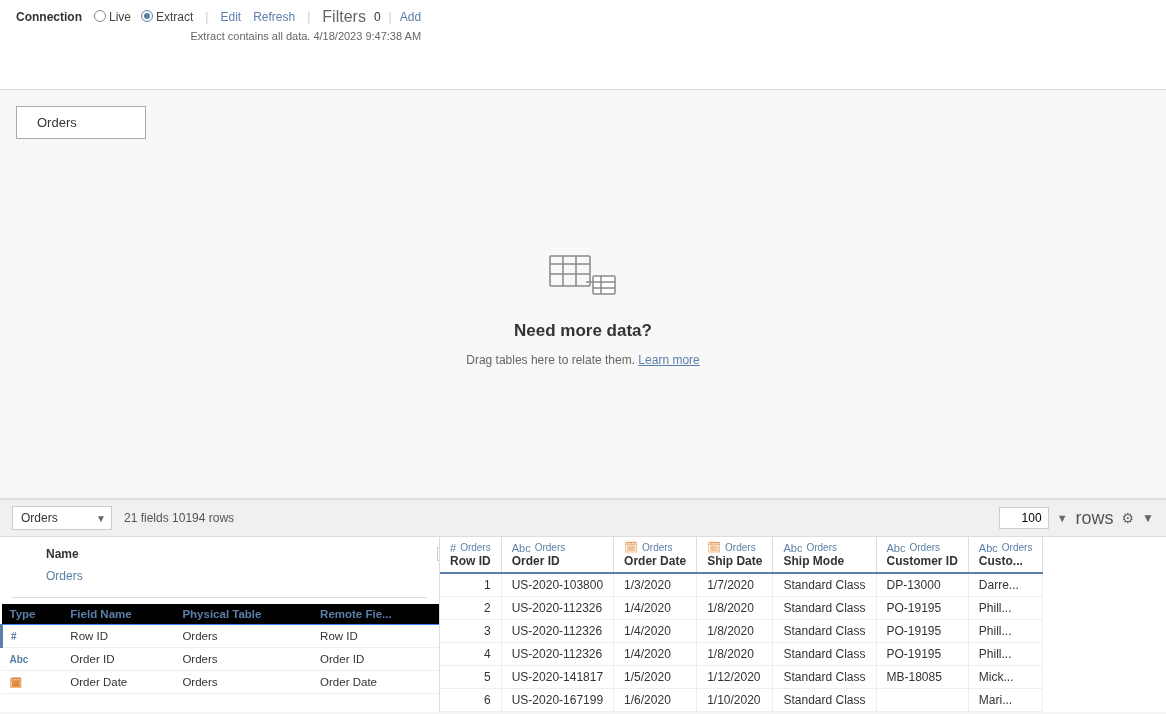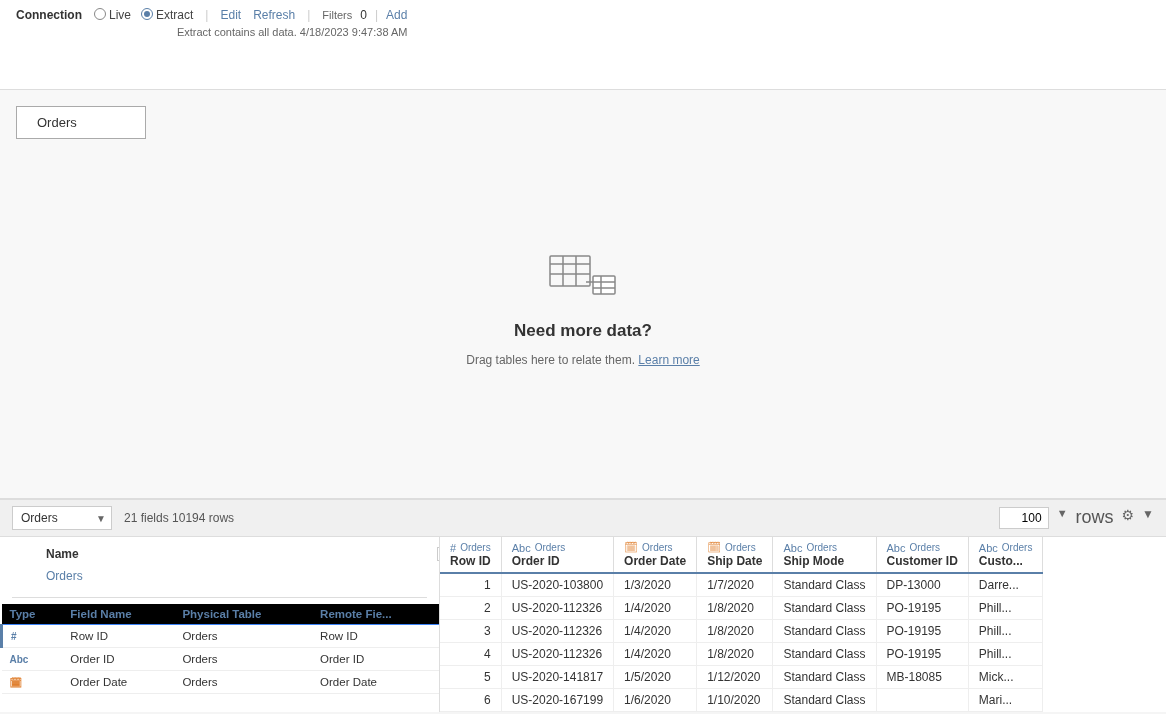--- a/index.html
+++ b/index.html
@@ -62,21 +62,21 @@
     .radio-circle.selected::after {
       content: ''; width: 6px; height: 6px; border-radius: 50%; background: #5a7fa8;
     }
     .edit-link, .refresh-link, .add-link {
       color: #5a7fa8; cursor: pointer; text-decoration: none; font-size: 12px;
     }
     .separator { color: #ccc; }
     .filters-section {
       display: flex; align-items: center; gap: 8px;
     }
-    .filters-label { font-size: 11px; color: #666; }
+    .filters-label { font-size: 16px; color: #666; }
     .filters-count { font-size: 12px; color: #333; }
     .extract-info { font-size: 11px; color: #666; }
 
     
     .canvas-area {
       background: #f8f8f8;
       border-bottom: 2px solid #ddd;
       display: flex;
       flex-direction: column;
       align-items: flex-start;
@@ -153,20 +153,21 @@
       position: absolute; right: 6px; top: 50%; transform: translateY(-50%);
       pointer-events: none; font-size: 10px; color: #666;
     }
     .fields-info {
       font-size: 12px;
       color: #555;
     }
     .toolbar-right {
       margin-left: auto;
       display: flex;
+      align-items: center;
       gap: 8px;
     }
     .rows-input {
       width: 50px;
       border: 1px solid #ccc;
       padding: 3px 6px;
       font-size: 12px;
       text-align: right;
     }
     .rows-label { font-size: 18px; color: #555; }

